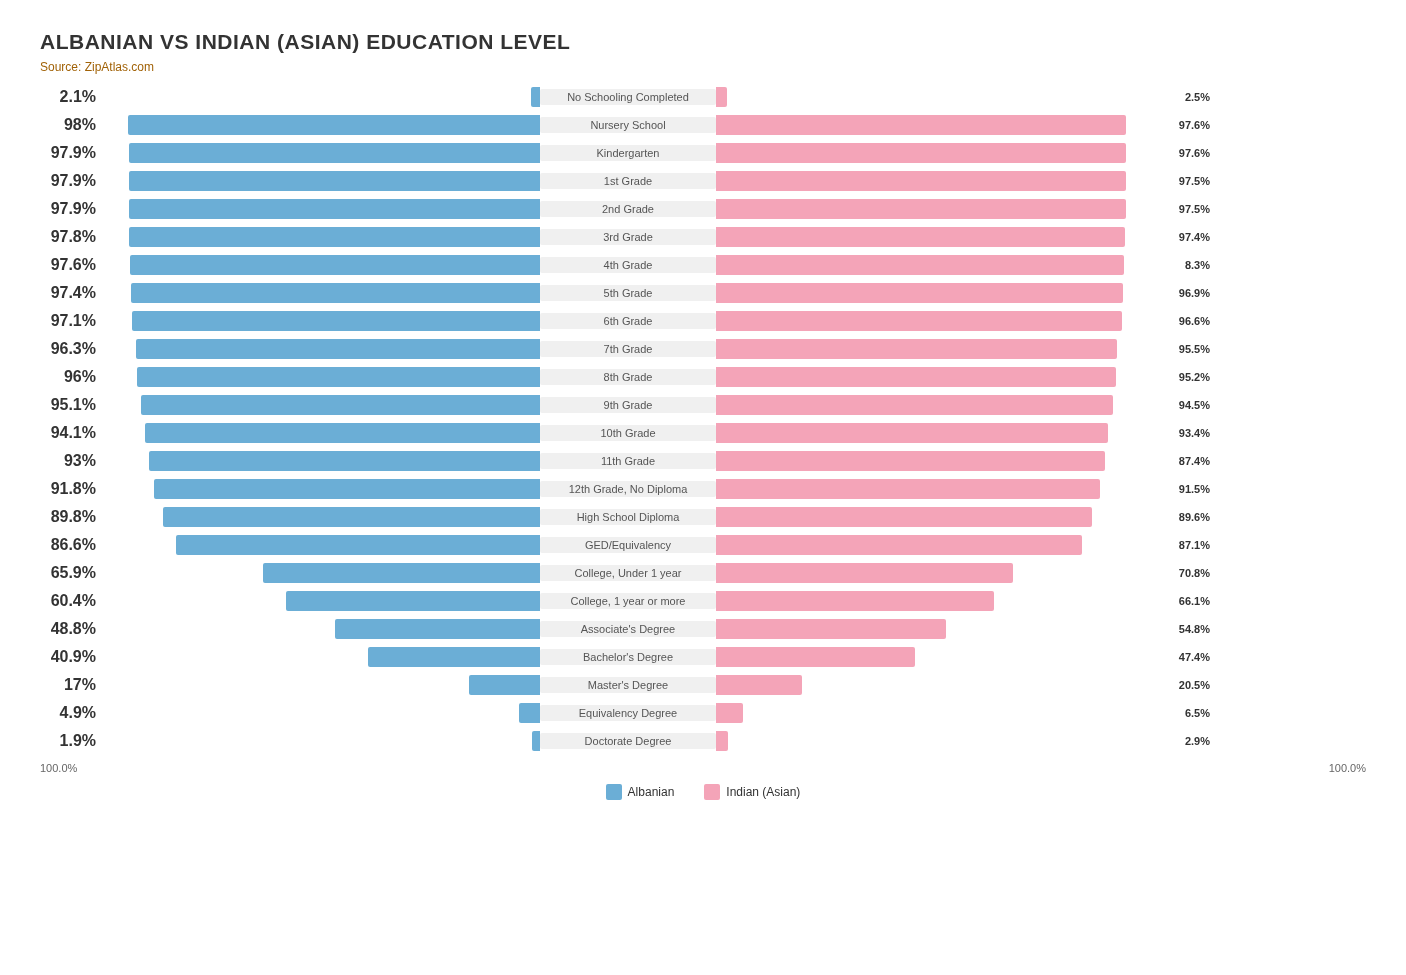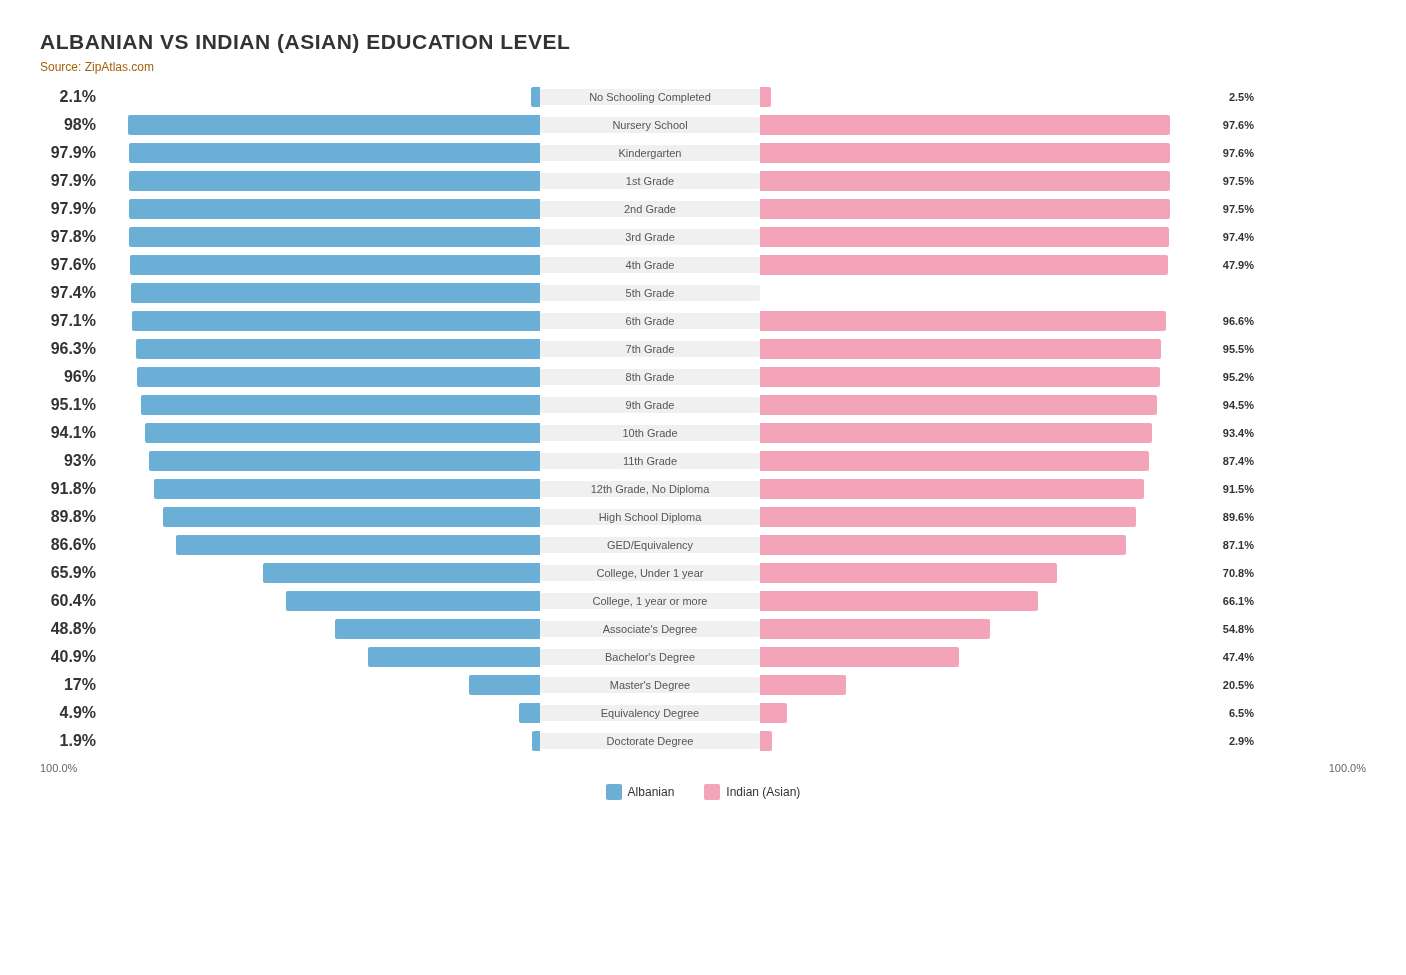--- a/index.html
+++ b/index.html
@@ -65,21 +65,21 @@
       align-items: center;
       justify-content: flex-end;
     }
     .left-bar {
       height: 20px;
       background-color: #6baed6;
       border-radius: 2px 0 0 2px;
     }
     
     .center-label {
-      width: 220px;
+      width: 176px;
       text-align: center;
       font-size: 11px;
       color: #555;
       background: #f0f0f0;
       border-radius: 2px;
       padding: 2px 4px;
       flex-shrink: 0;
       white-space: nowrap;
       overflow: hidden;
       text-overflow: ellipsis;
@@ -241,31 +241,37 @@
       <span class="left-value">97.6%</span>
       <div class="left-bar-container">
         <div class="left-bar" style="width:410px;"></div>
       </div>
     </div>
     <div class="center-label">4th Grade</div>
     <div class="right-section">
       <div class="right-bar-container">
         <div class="right-bar" style="width:408px;"></div>
       </div>
-      <span class="right-value">47.9%</span>
+      <span class="right-value">8.3%</span>
     </div>
   </div>
         <div class="single-row">
     <div class="left-section">
       <span class="left-value">97.4%</span>
       <div class="left-bar-container">
         <div class="left-bar" style="width:409px;"></div>
       </div>
     </div>
     <div class="center-label">5th Grade</div>
+    <div class="right-section">
+      <div class="right-bar-container">
+        <div class="right-bar" style="width:407px;"></div>
+      </div>
+      <span class="right-value">96.9%</span>
+    </div>
   </div>
         <div class="single-row">
     <div class="left-section">
       <span class="left-value">97.1%</span>
       <div class="left-bar-container">
         <div class="left-bar" style="width:408px;"></div>
       </div>
     </div>
     <div class="center-label">6th Grade</div>
     <div class="right-section">

